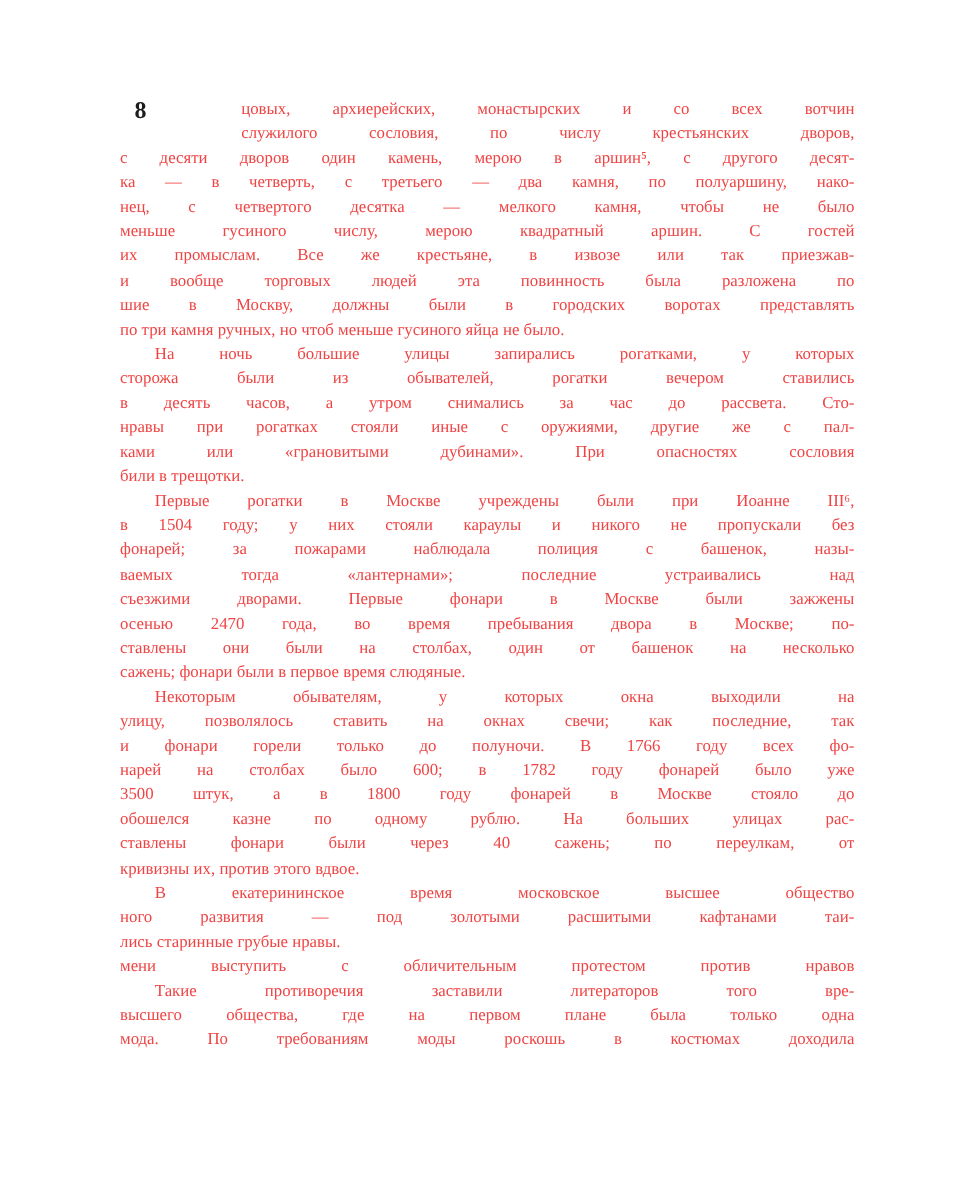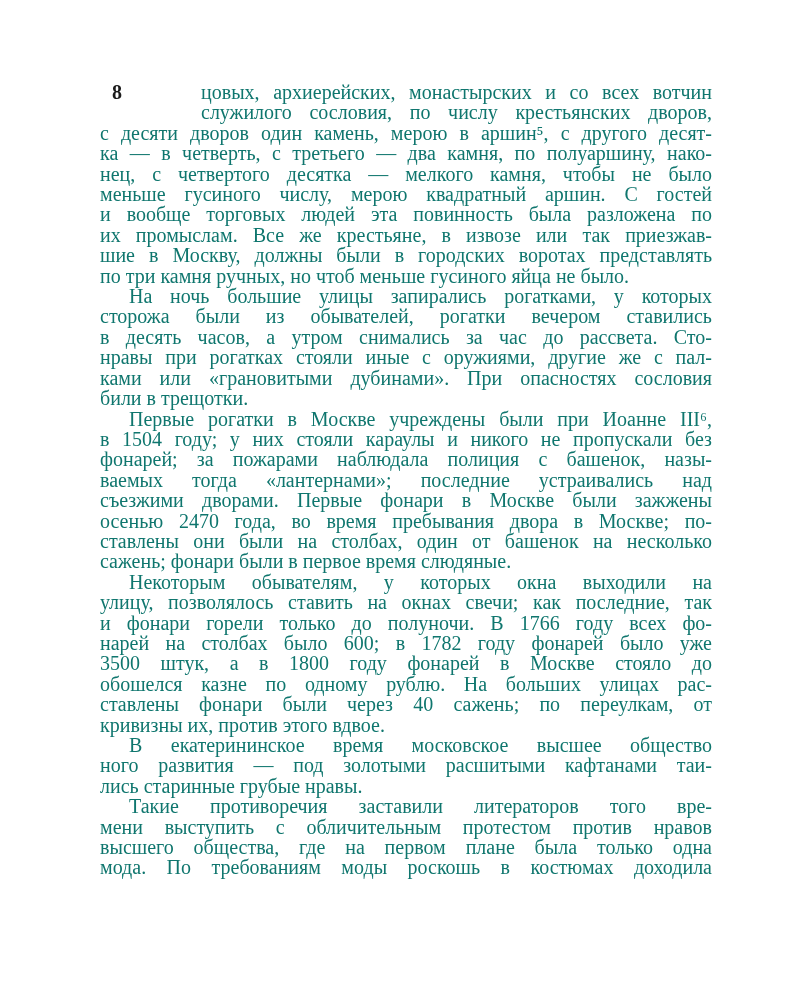--- a/index.html
+++ b/index.html
@@ -23,23 +23,23 @@
     font-size: 20px;
     line-height: 20.4px;
     font-weight: bold;
     color: #1c1c1c;
   }
   .text-block {
     position: absolute;
     left: 100px;
     top: 82px;
     width: 612px;
-    font-size: 20px;
+    font-size: 14px;
     line-height: 20.4px;
-    color: #0f766e;
+    color: #ef4444;
   }
   .para {
     margin: 0;
     padding: 0;
   }
   .line {
     text-align: justify;
     text-align-last: justify;
     white-space: normal;
   }
@@ -63,22 +63,22 @@
 <div class="page">
   <div class="page-number">8</div>
   <div class="text-block">
       <div class="para para-0">
         <div class="line">цовых, архиерейских, монастырских и со всех вотчин</div>
         <div class="line">служилого сословия, по числу крестьянских дворов,</div>
         <div class="line">с десяти дворов один камень, мерою в аршин⁵, с другого десят-</div>
         <div class="line">ка — в четверть, с третьего — два камня, по полуаршину, нако-</div>
         <div class="line">нец, с четвертого десятка — мелкого камня, чтобы не было</div>
         <div class="line">меньше гусиного числу, мерою квадратный аршин. С гостей</div>
+        <div class="line">их промыслам. Все же крестьяне, в извозе или так приезжав-</div>
         <div class="line">и вообще торговых людей эта повинность была разложена по</div>
-        <div class="line">их промыслам. Все же крестьяне, в извозе или так приезжав-</div>
         <div class="line">шие в Москву, должны были в городских воротах представлять</div>
         <div class="line line-last">по три камня ручных, но чтоб меньше гусиного яйца не было.</div>
       </div>
       <div class="para para-1">
         <div class="line line-first-indent">На ночь большие улицы запирались рогатками, у которых</div>
         <div class="line">сторожа были из обывателей, рогатки вечером ставились</div>
         <div class="line">в десять часов, а утром снимались за час до рассвета. Сто-</div>
         <div class="line">нравы при рогатках стояли иные с оружиями, другие же с пал-</div>
         <div class="line">ками или «грановитыми дубинами». При опасностях сословия</div>
         <div class="line line-last">били в трещотки.</div>
@@ -102,19 +102,19 @@
         <div class="line">обошелся казне по одному рублю. На больших улицах рас-</div>
         <div class="line">ставлены фонари были через 40 сажень; по переулкам, от</div>
         <div class="line line-last">кривизны их, против этого вдвое.</div>
       </div>
       <div class="para para-4">
         <div class="line line-first-indent">В екатерининское время московское высшее общество</div>
         <div class="line">ного развития — под золотыми расшитыми кафтанами таи-</div>
         <div class="line line-last">лись старинные грубые нравы.</div>
       </div>
       <div class="para para-5 continues">
+        <div class="line">мени выступить с обличительным протестом против нравов</div>
         <div class="line line-first-indent">Такие противоречия заставили литераторов того вре-</div>
-        <div class="line">мени выступить с обличительным протестом против нравов</div>
         <div class="line">высшего общества, где на первом плане была только одна</div>
         <div class="line line-last">мода. По требованиям моды роскошь в костюмах доходила</div>
       </div>
     </div>
 </div>
 
 </body></html>

